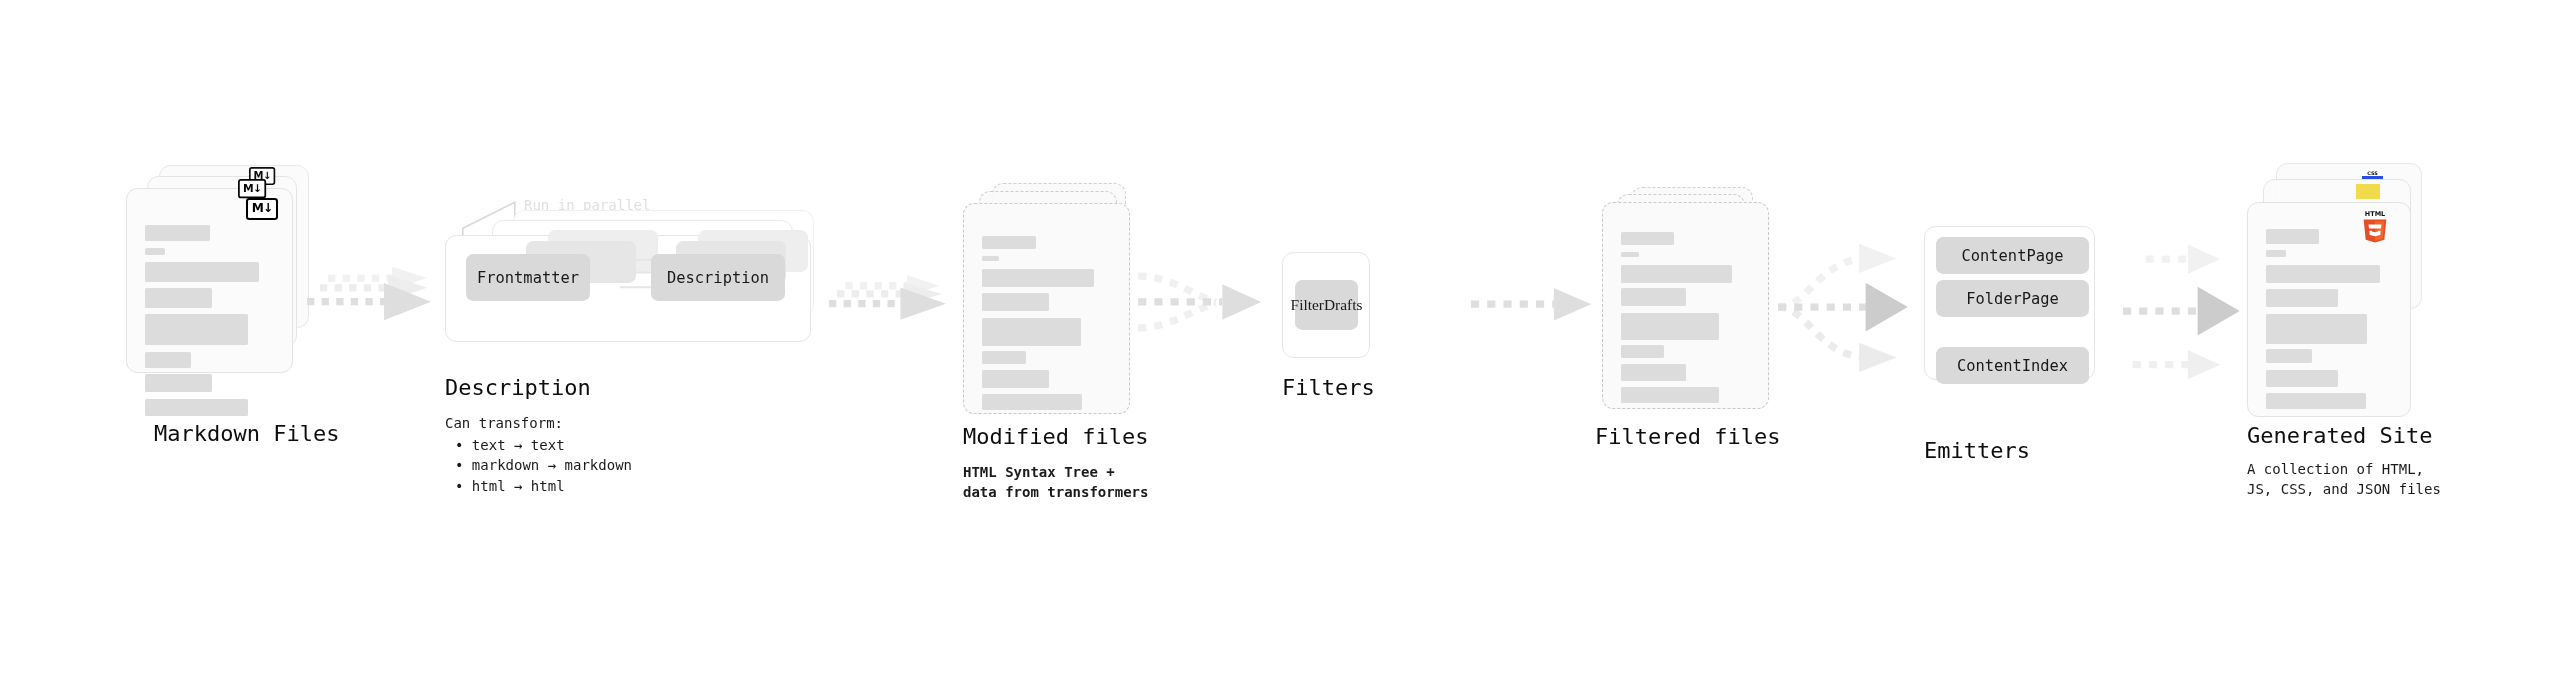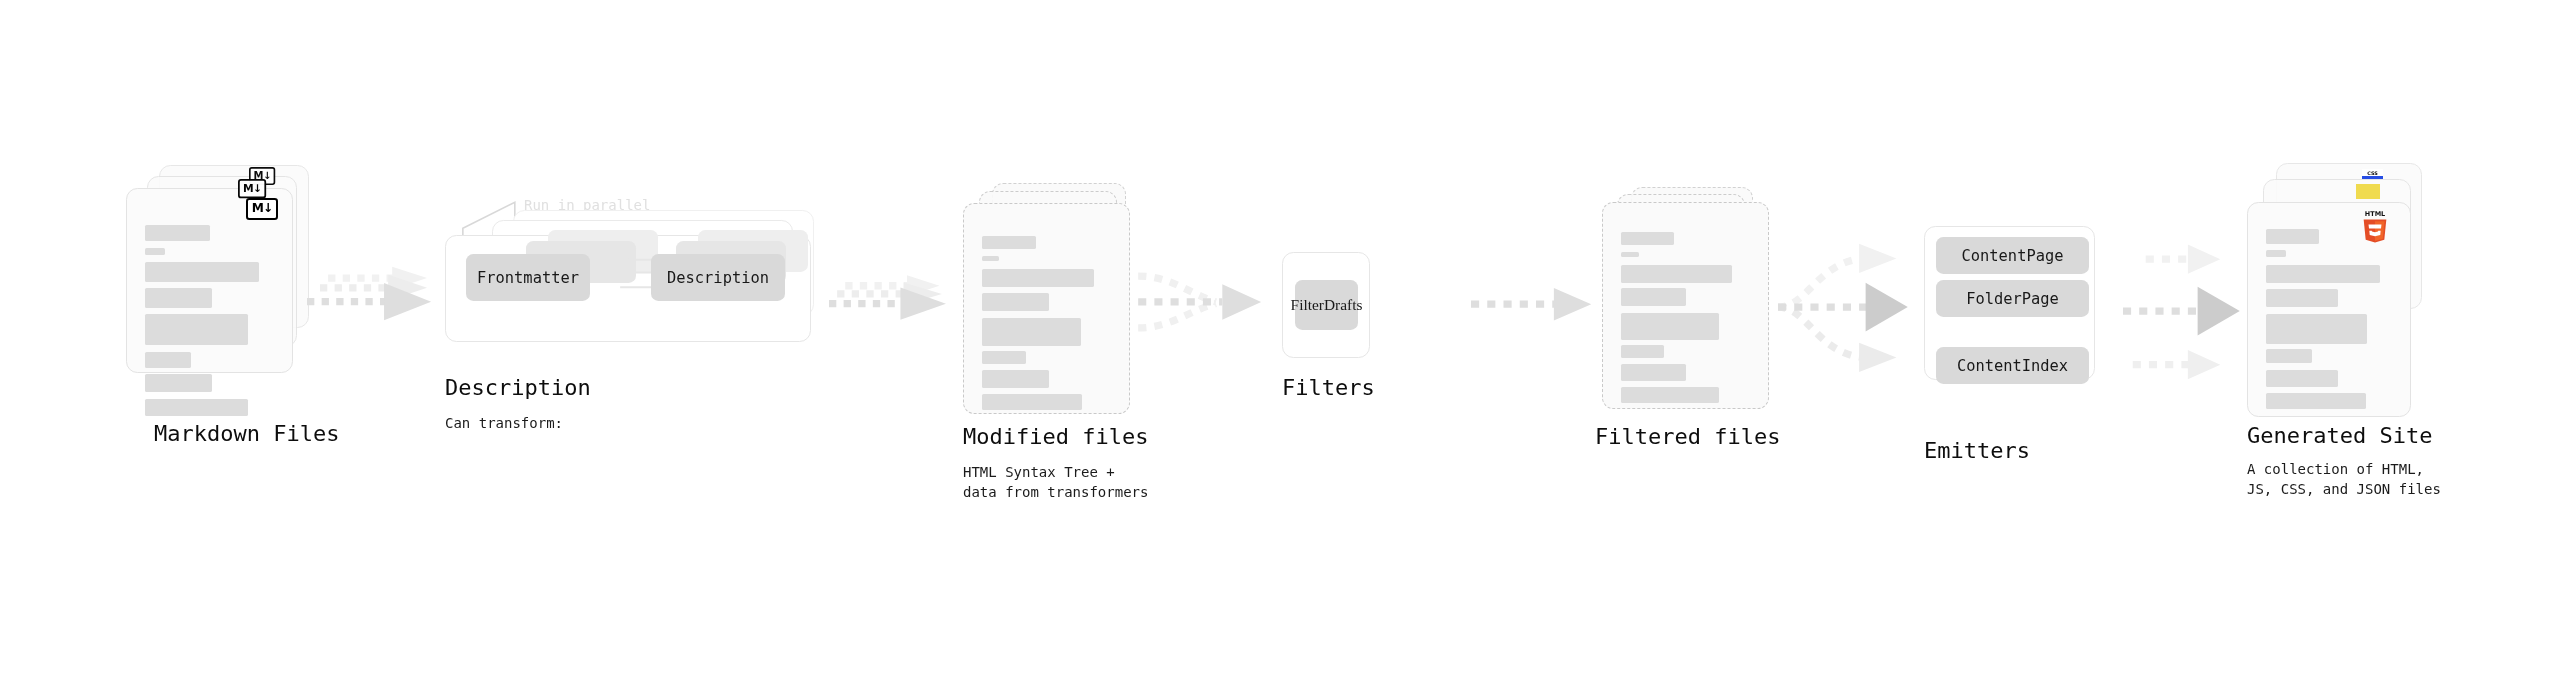--- a/index.html
+++ b/index.html
@@ -216,20 +216,25 @@
     <div class="chip" style="left:21px; top:55px; width:124px; height:47px;">
       <span>Frontmatter</span>
     </div>
     <div class="chip" style="left:206px; top:55px; width:134px; height:47px;">
       <span>Description</span>
     </div>
   </div>
 
   <div class="title" style="left:445px; top:375px;">Description</div>
   <div class="sub" style="left:445px; top:414px;">Can transform:</div>
+  <div class="bullets" style="left:455px; top:435px;">
+    <div class="row">• text → text</div>
+    <div class="row">• markdown → markdown</div>
+    <div class="row">• html → html</div>
+  </div>
 
   <svg class="ovl" style="left:829px; top:276px; width:134px; height:65px;" viewBox="0 0 165 80">
     <g stroke-dasharray="9 9" stroke-width="9" fill="none">
       <line x1="20" y1="12" x2="100" y2="12" stroke="#f1f1f1"></line>
       <line x1="10" y1="22" x2="100" y2="22" stroke="#ededed"></line>
       <line x1="0" y1="34" x2="100" y2="34" stroke="#dedede"></line>
     </g>
     <polygon points="96,-1 136,12 96,25" fill="#f1f1f1"></polygon>
     <polygon points="92,8 139,22 92,36" fill="#ededed"></polygon>
     <polygon points="88,14 144,34 88,54" fill="#dedede"></polygon>
@@ -246,21 +251,21 @@
         <div class="line" style="left:18px; top:89px; width:67px; height:18px;"></div>
         <div class="line" style="left:18px; top:114px; width:99px; height:28px;"></div>
         <div class="line" style="left:18px; top:147px; width:44px; height:13px;"></div>
         <div class="line" style="left:18px; top:166px; width:67px; height:18px;"></div>
         <div class="line" style="left:18px; top:190px; width:100px; height:16.3px;"></div>
       </div>
     </div>
   </div>
 
   <div class="title" style="left:963px; top:424px;">Modified files</div>
-  <div class="sub" style="left:963px; top:463px;">HTML Syntax Tree +
+  <div class="sub" style="left:963px; top:463px;font-weight:bold;">HTML Syntax Tree +
 data from transformers</div>
 
   <svg class="ovl" style="left:1138px; top:268px; width:146px; height:89px;" viewBox="0 0 180 110">
     <g fill="none" stroke-width="9" stroke-dasharray="10 10">
       <path d="M0,10 C40,10 60,30 96,42" stroke="#f0f0f0"></path>
       <path d="M0,74 C40,74 60,54 96,44" stroke="#f0f0f0"></path>
       <line x1="0" y1="42" x2="104" y2="42" stroke="#dedede"></line>
     </g>
     <polygon points="104,20 152,42 104,64" fill="#dedede"></polygon>
   </svg>

